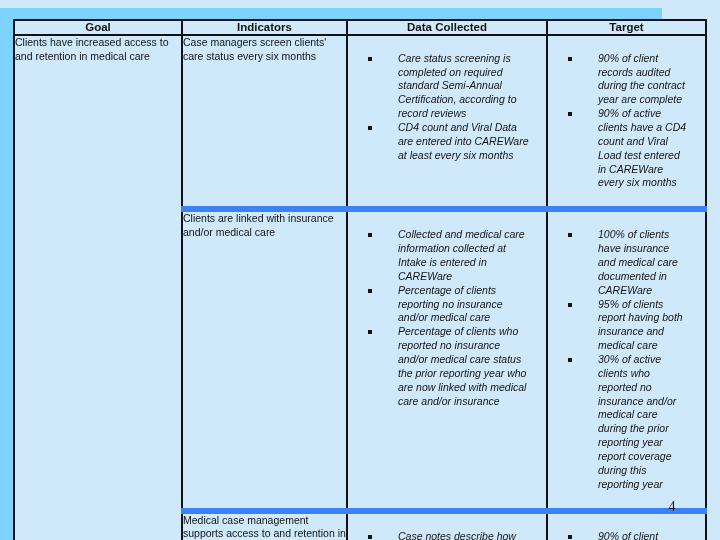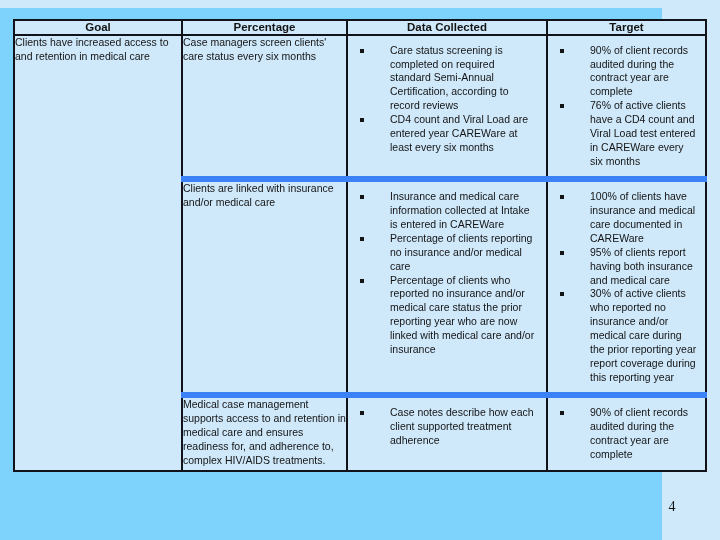--- a/index.html
+++ b/index.html
@@ -72,21 +72,22 @@
   }
   .cell.bordered-top {
     border-top: 6px solid #3b82f6;
     margin-left: 20px;
   }
 
   
   ul.bl {
     list-style: none;
     margin: 0;
-    padding: 8px;
+    padding: 16px;
+    font-style: italic;
   }
   ul.bl > li {
     position: relative;
     padding-left: 34px;
     margin: 0 0 0 0;
     line-height: 1.32;
   }
   ul.bl > li .bullet-mark {
     position: absolute;
     left: 4px;
@@ -130,21 +131,21 @@
     <colgroup>
       <col class="c-goal">
       <col class="c-ind">
       <col class="c-data">
       <col class="c-targ">
     </colgroup>
 
     <thead>
       <tr>
         <th class="hdr first">Goal</th>
-        <th class="hdr">Percentage</th>
+        <th class="hdr">Indicators</th>
         <th class="hdr">Data Collected</th>
         <th class="hdr">Target</th>
       </tr>
     </thead>
 
     <tbody>
 
       <tr>
         <td class="cell goal-cell" rowspan="3">
           <span class="plain-text">Clients have increased access to and retention in medical care</span>
@@ -153,47 +154,47 @@
           <span class="plain-text">Case managers screen clients' care status every six months</span>
         </td>
         <td class="cell">
           <ul class="bl">
             <li>
               <span class="bullet-mark"></span>
               <span class="bullet-text">Care status screening is completed on required standard Semi-Annual Certification, according to record reviews</span>
             </li>
             <li>
               <span class="bullet-mark"></span>
-              <span class="bullet-text">CD4 count and Viral Load are entered year CAREWare at least every six months</span>
+              <span class="bullet-text">CD4 count and Viral Data are entered into CAREWare at least every six months</span>
             </li>
           </ul>
         </td>
         <td class="cell">
           <ul class="bl">
             <li>
               <span class="bullet-mark"></span>
               <span class="bullet-text">90% of client records audited during the contract year are complete</span>
             </li>
             <li>
               <span class="bullet-mark"></span>
-              <span class="bullet-text">76% of active clients have a CD4 count and Viral Load test entered in CAREWare every six months</span>
+              <span class="bullet-text">90% of active clients have a CD4 count and Viral Load test entered in CAREWare every six months</span>
             </li>
           </ul>
         </td>
       </tr>
 
       <tr>
         <td class="cell bordered-top">
           <span class="plain-text">Clients are linked with insurance and/or medical care</span>
         </td>
         <td class="cell bordered-top">
           <ul class="bl">
             <li>
               <span class="bullet-mark"></span>
-              <span class="bullet-text">Insurance and medical care information collected at Intake is entered in CAREWare</span>
+              <span class="bullet-text">Collected and medical care information collected at Intake is entered in CAREWare</span>
             </li>
             <li>
               <span class="bullet-mark"></span>
               <span class="bullet-text">Percentage of clients reporting no insurance and/or medical care</span>
             </li>
             <li>
               <span class="bullet-mark"></span>
               <span class="bullet-text">Percentage of clients who reported no insurance and/or medical care status the prior reporting year who are now linked with medical care and/or insurance</span>
             </li>
           </ul>

